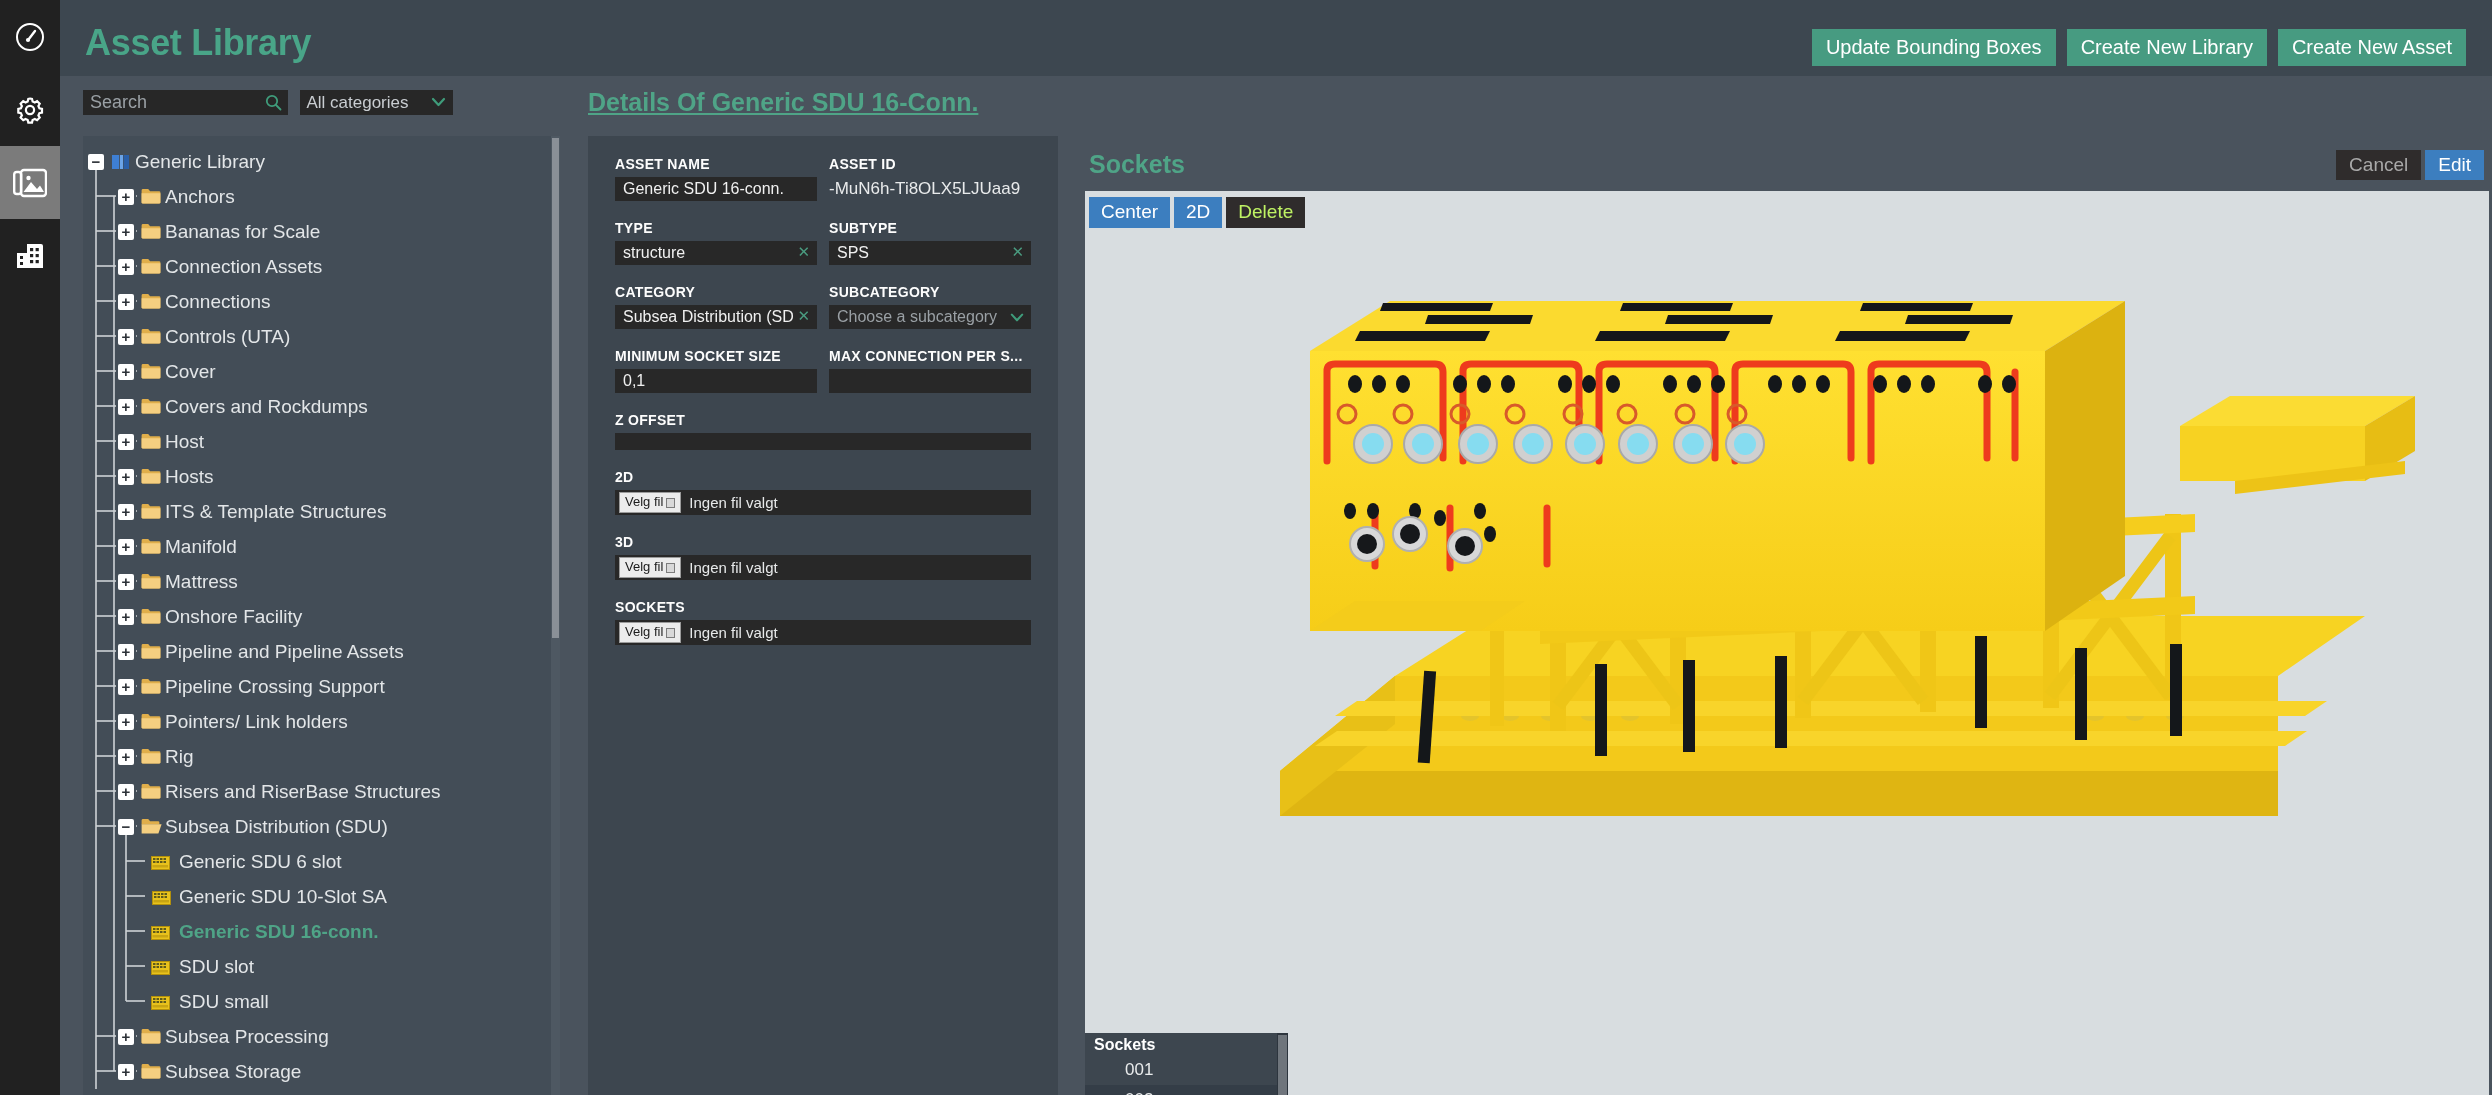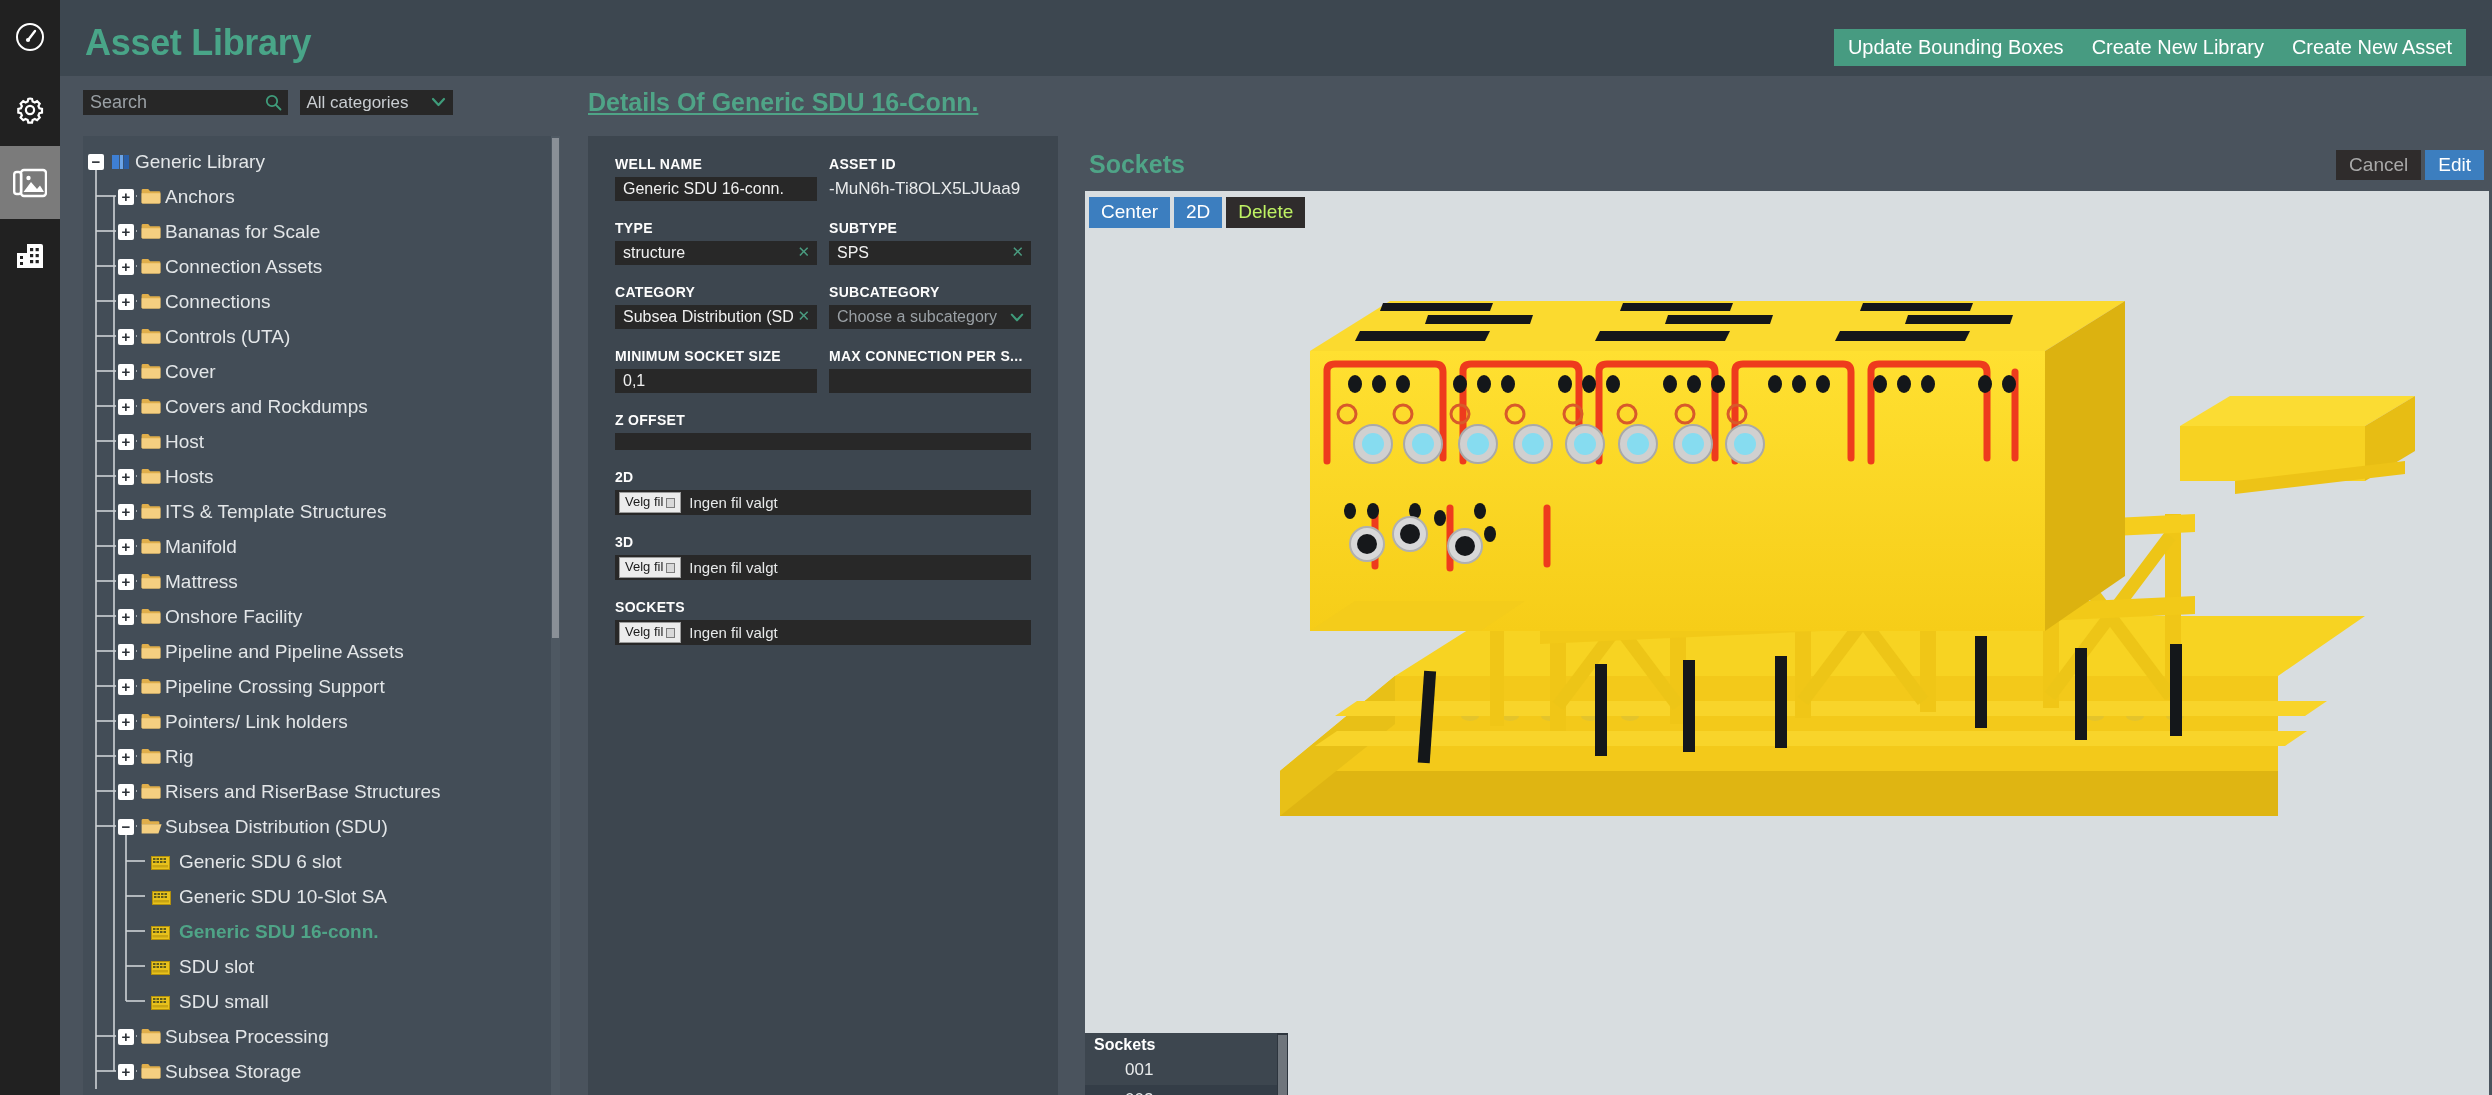--- a/index.html
+++ b/index.html
@@ -28,21 +28,21 @@
     position: absolute; left: 60px; top: 0; width: 2432px; height: 76px;
     background: #3d4750;
   }
   #page-title {
     position: absolute; left: 25px; top: 22px;
     font-size: 36px; font-weight: bold; color: #49a588;
     letter-spacing: -0.3px;
   }
   #top-actions {
     position: absolute; right: 26px; top: 29px;
-    display: flex; 
+    display: flex; gap: 11px;
   }
   .btn-green {
     background: #479b81; color: #ffffff; border: none;
     font-family: "Liberation Sans", sans-serif;
     font-size: 20px; padding: 8px 14px 9px; cursor: pointer;
     line-height: 1; white-space: nowrap;
   }
 
   
   #search-row { position: absolute; left: 83px; top: 90px; }
@@ -631,21 +631,21 @@
     <div id="tree-scroll-thumb"></div>
   </div>
 </div>
 
 <div id="details-heading">Details Of Generic SDU 16-Conn.</div>
 
 <div id="info-panel">
 
   <div class="frow fgroup">
     <div class="fcol">
-      <div class="flabel">WELL NAME</div>
+      <div class="flabel">ASSET NAME</div>
       <input class="finput" type="text" value="Generic SDU 16-conn." style="">
     </div>
     <div class="fcol">
       <div class="flabel">ASSET ID</div>
       <div class="fstatic">-MuN6h-Ti8OLX5LJUaa9</div>
     </div>
   </div>
 
   <div class="frow fgroup">
     <div class="fcol">

